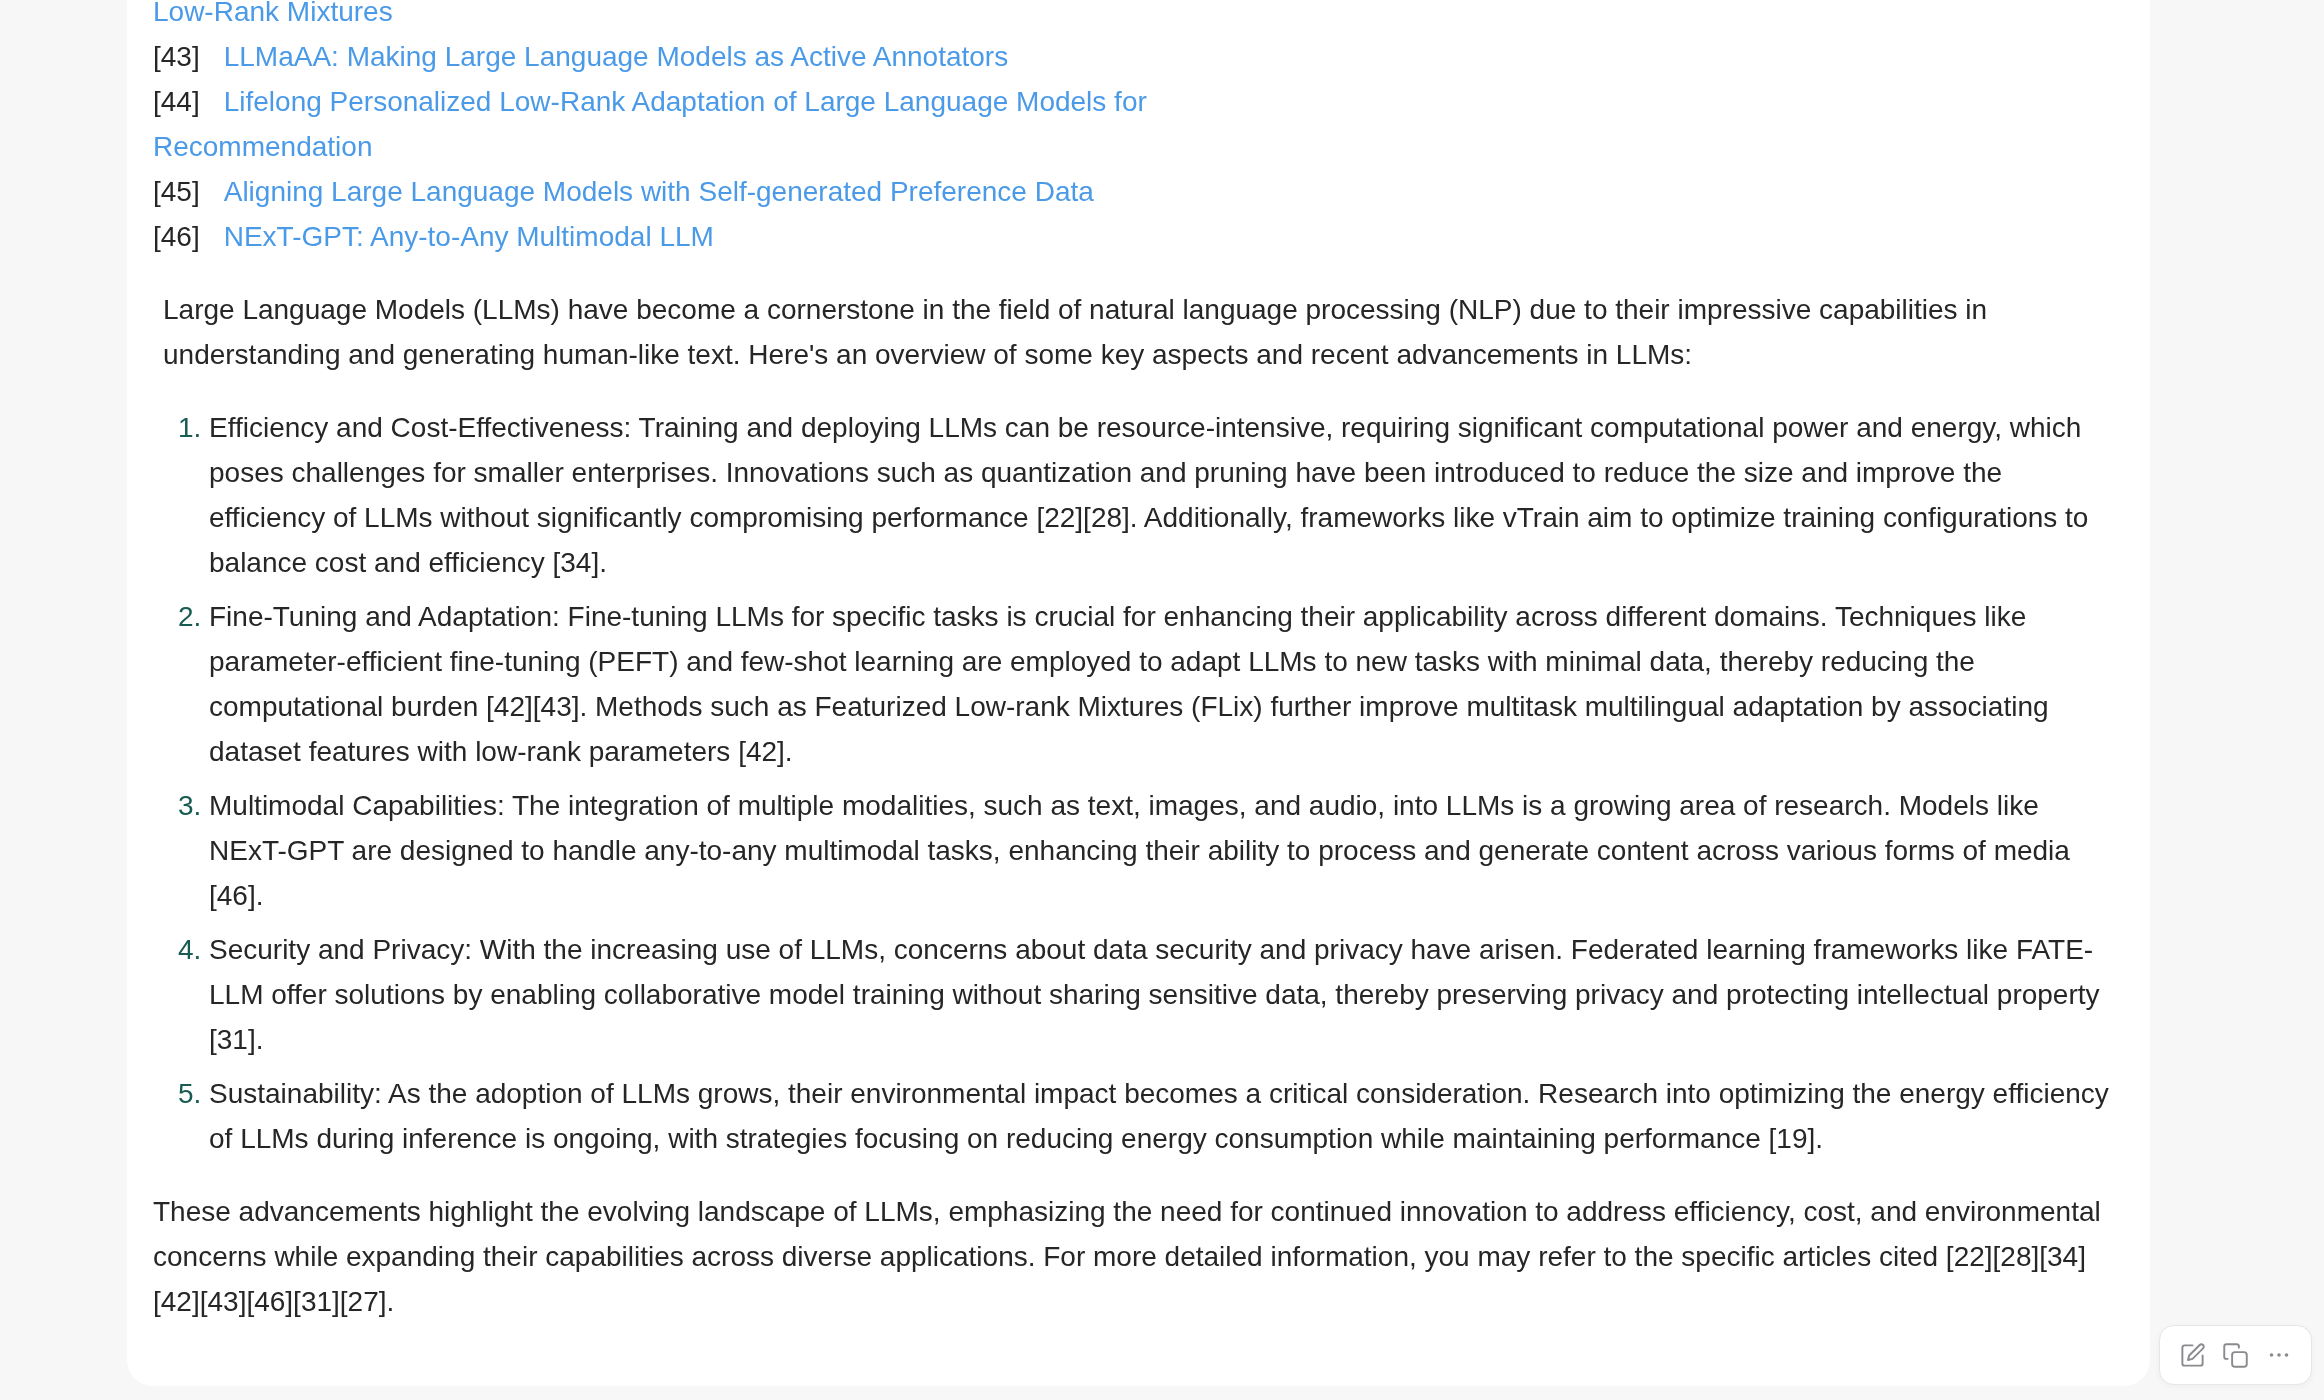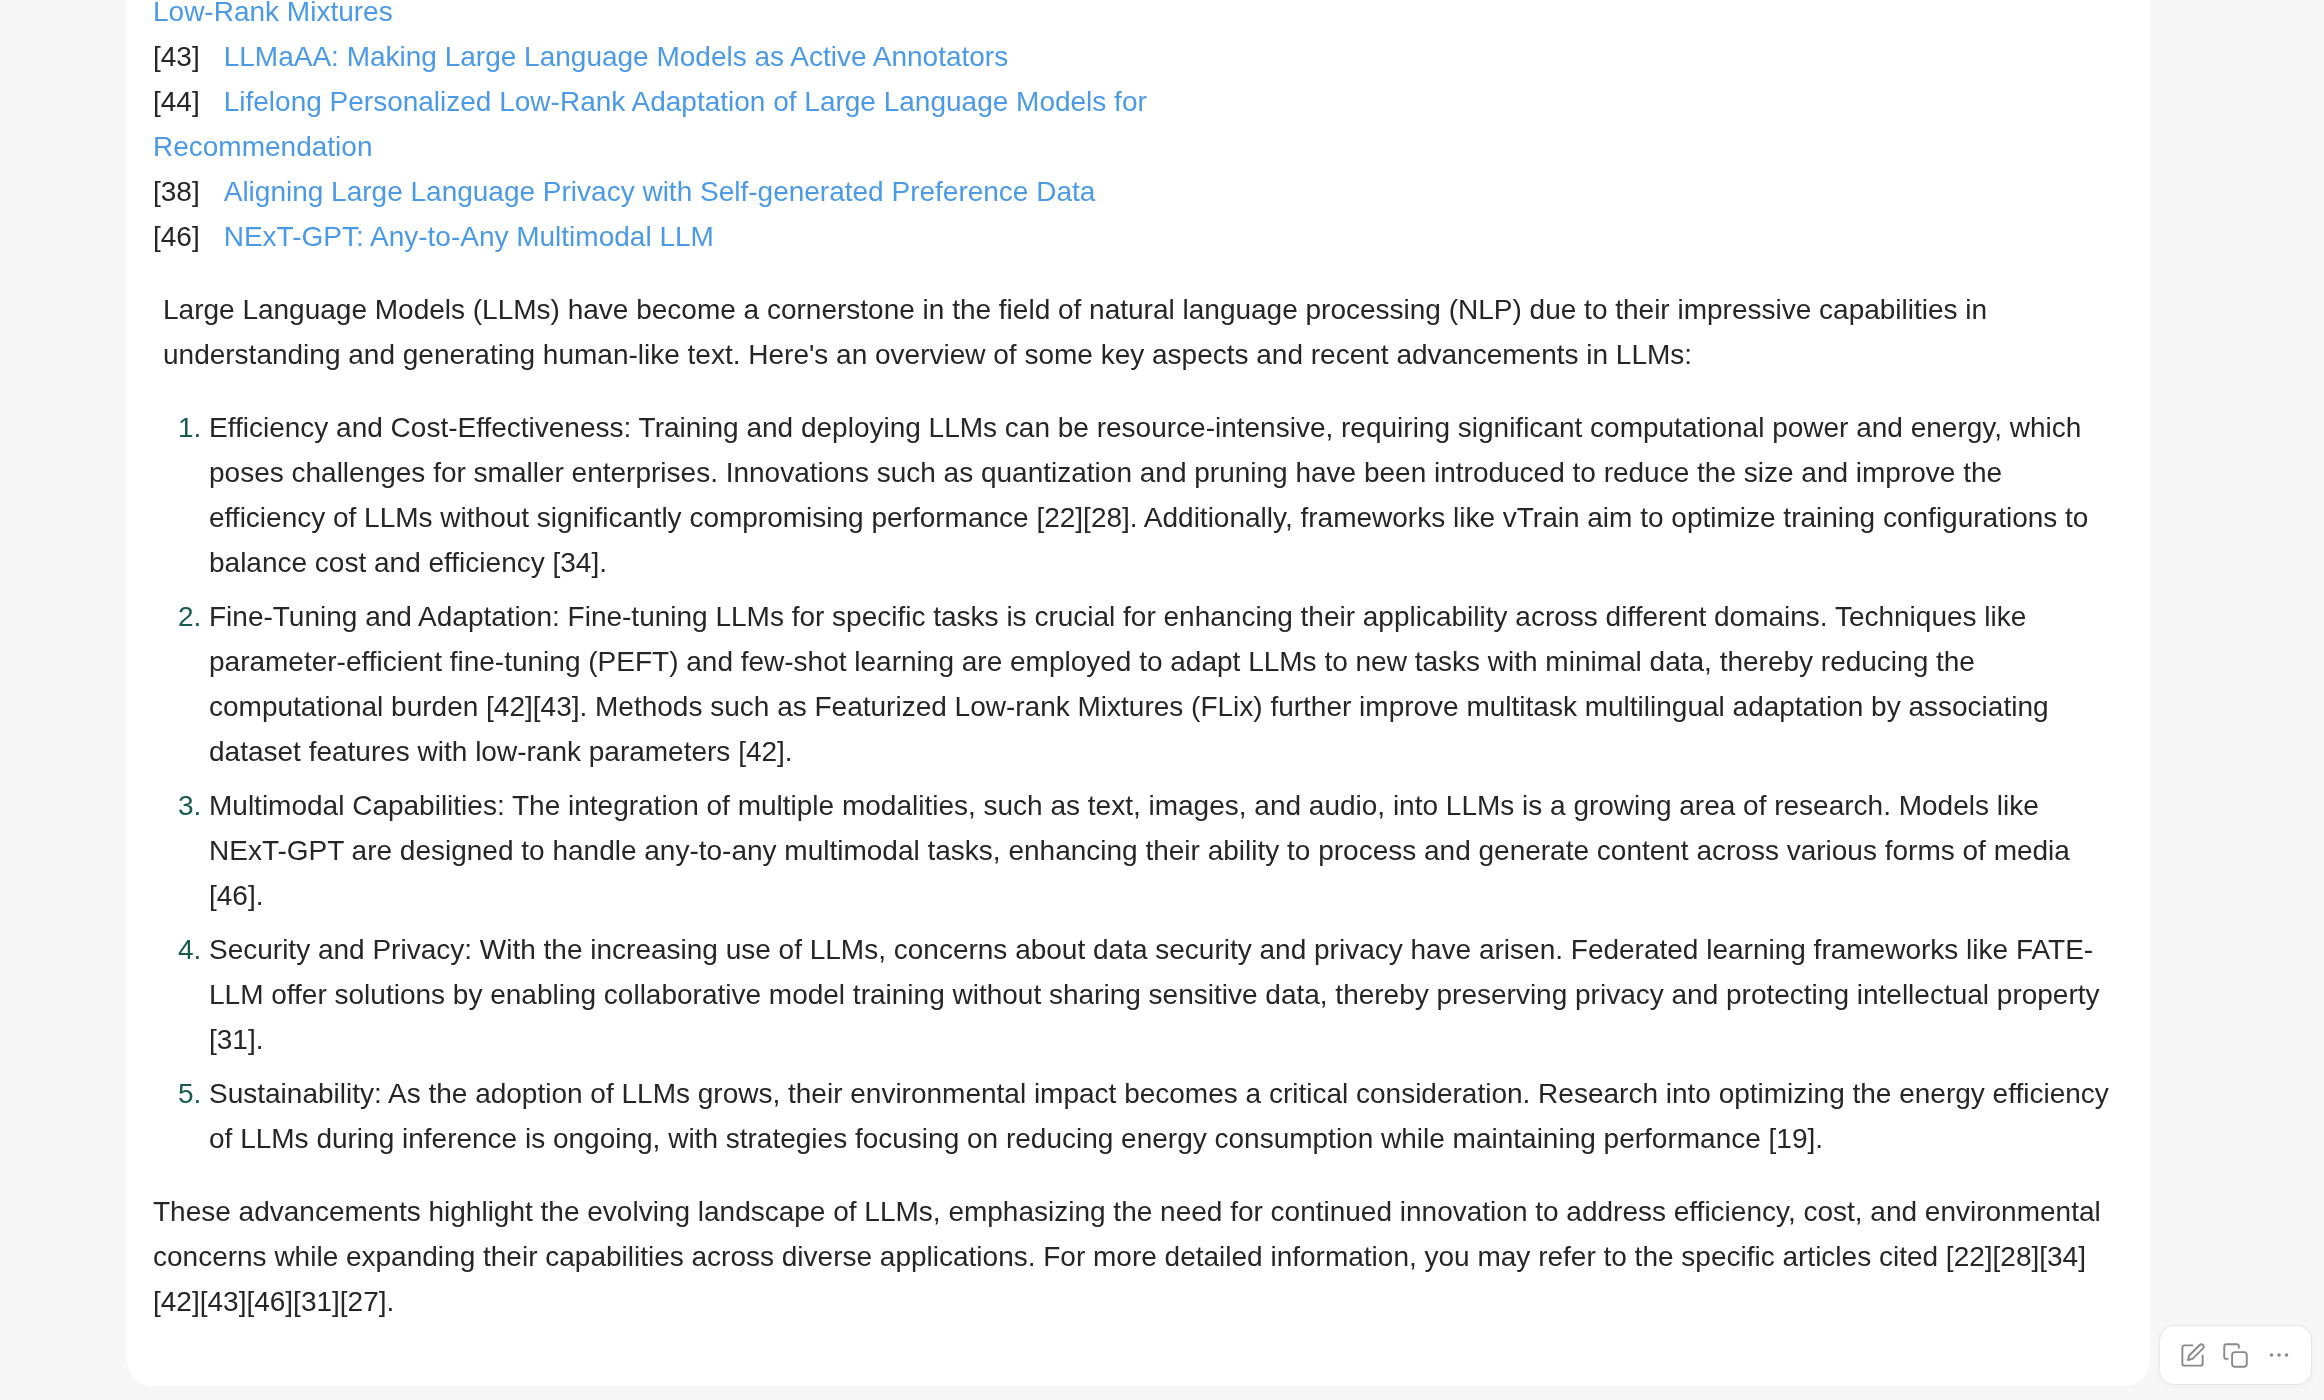--- a/index.html
+++ b/index.html
@@ -81,21 +81,21 @@
       <div class="ref-row">
         <span class="ref-id"></span><a class="ref-link">Low-Rank Mixtures</a>
       </div>
       <div class="ref-row">
         <span class="ref-id">[43]</span><a class="ref-link">LLMaAA: Making Large Language Models as Active Annotators</a>
       </div>
       <div class="ref-row">
         <span class="ref-id">[44]</span><a class="ref-link">Lifelong Personalized Low-Rank Adaptation of Large Language Models for Recommendation</a>
       </div>
       <div class="ref-row">
-        <span class="ref-id">[38]</span><a class="ref-link">Aligning Large Language Privacy with Self-generated Preference Data</a>
+        <span class="ref-id">[45]</span><a class="ref-link">Aligning Large Language Models with Self-generated Preference Data</a>
       </div>
       <div class="ref-row">
         <span class="ref-id">[46]</span><a class="ref-link">NExT-GPT: Any-to-Any Multimodal LLM</a>
       </div>
     </div>
 
     <p class="intro">Large Language Models (LLMs) have become a cornerstone in the field of natural language processing (NLP) due to their impressive capabilities in understanding and generating human-like text. Here's an overview of some key aspects and recent advancements in LLMs:</p>
 
     <ol class="points">
       <li>

